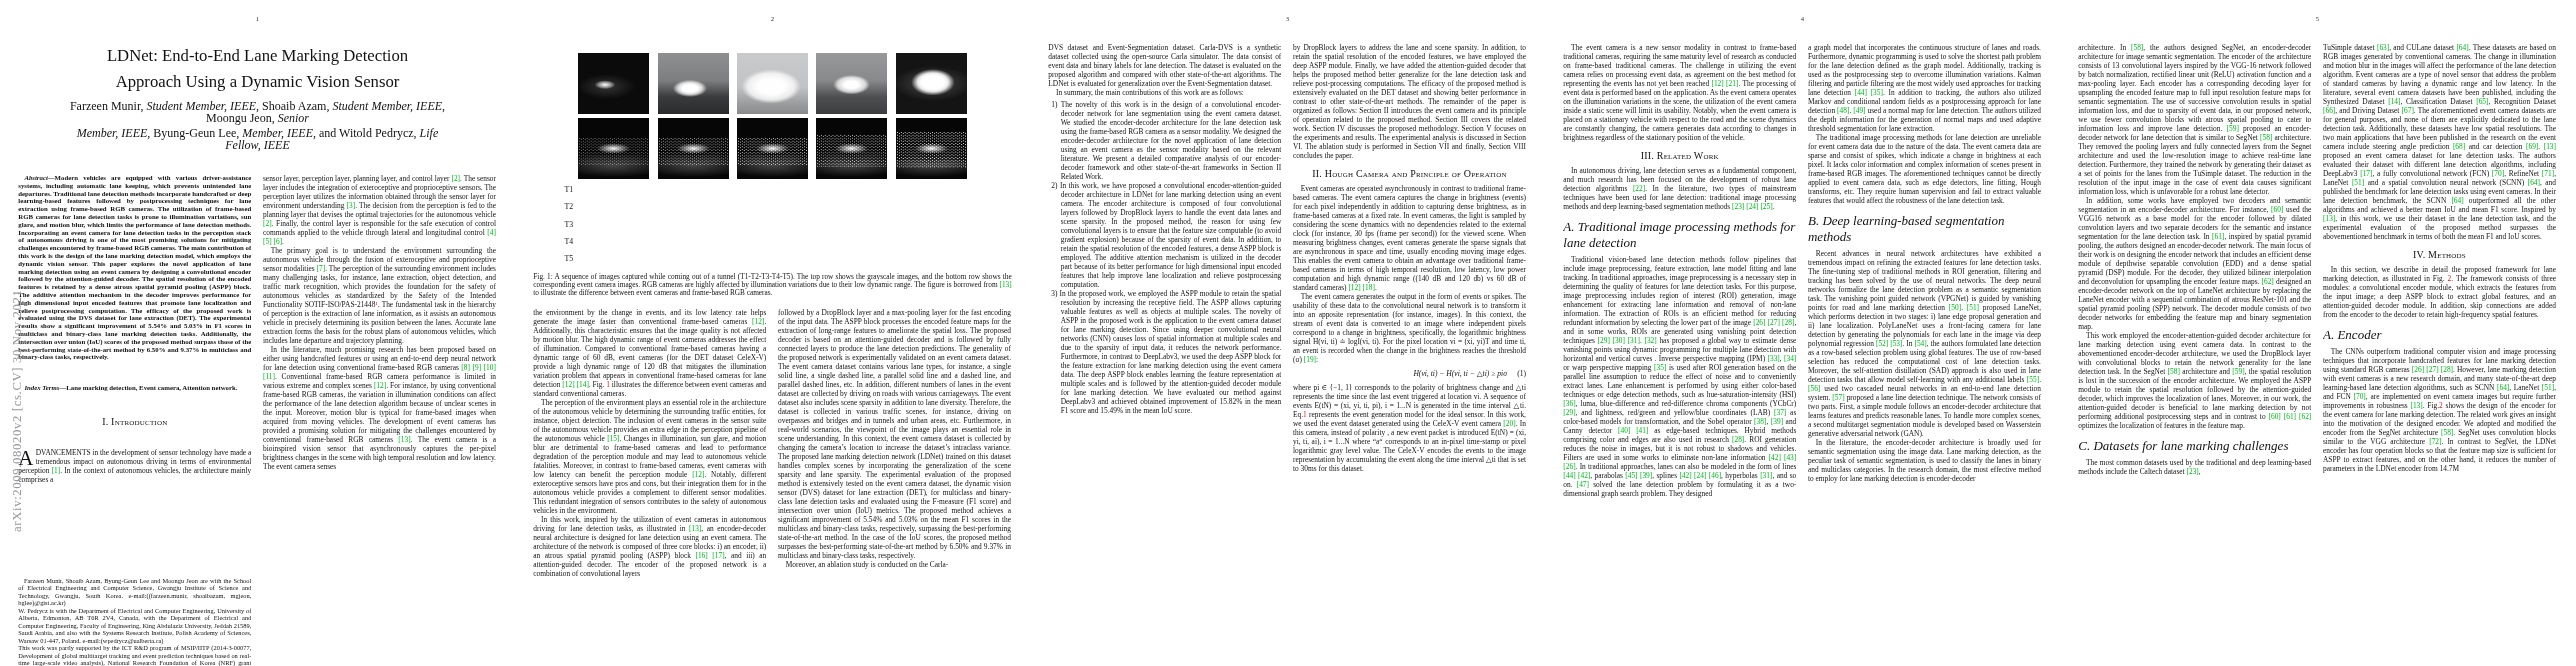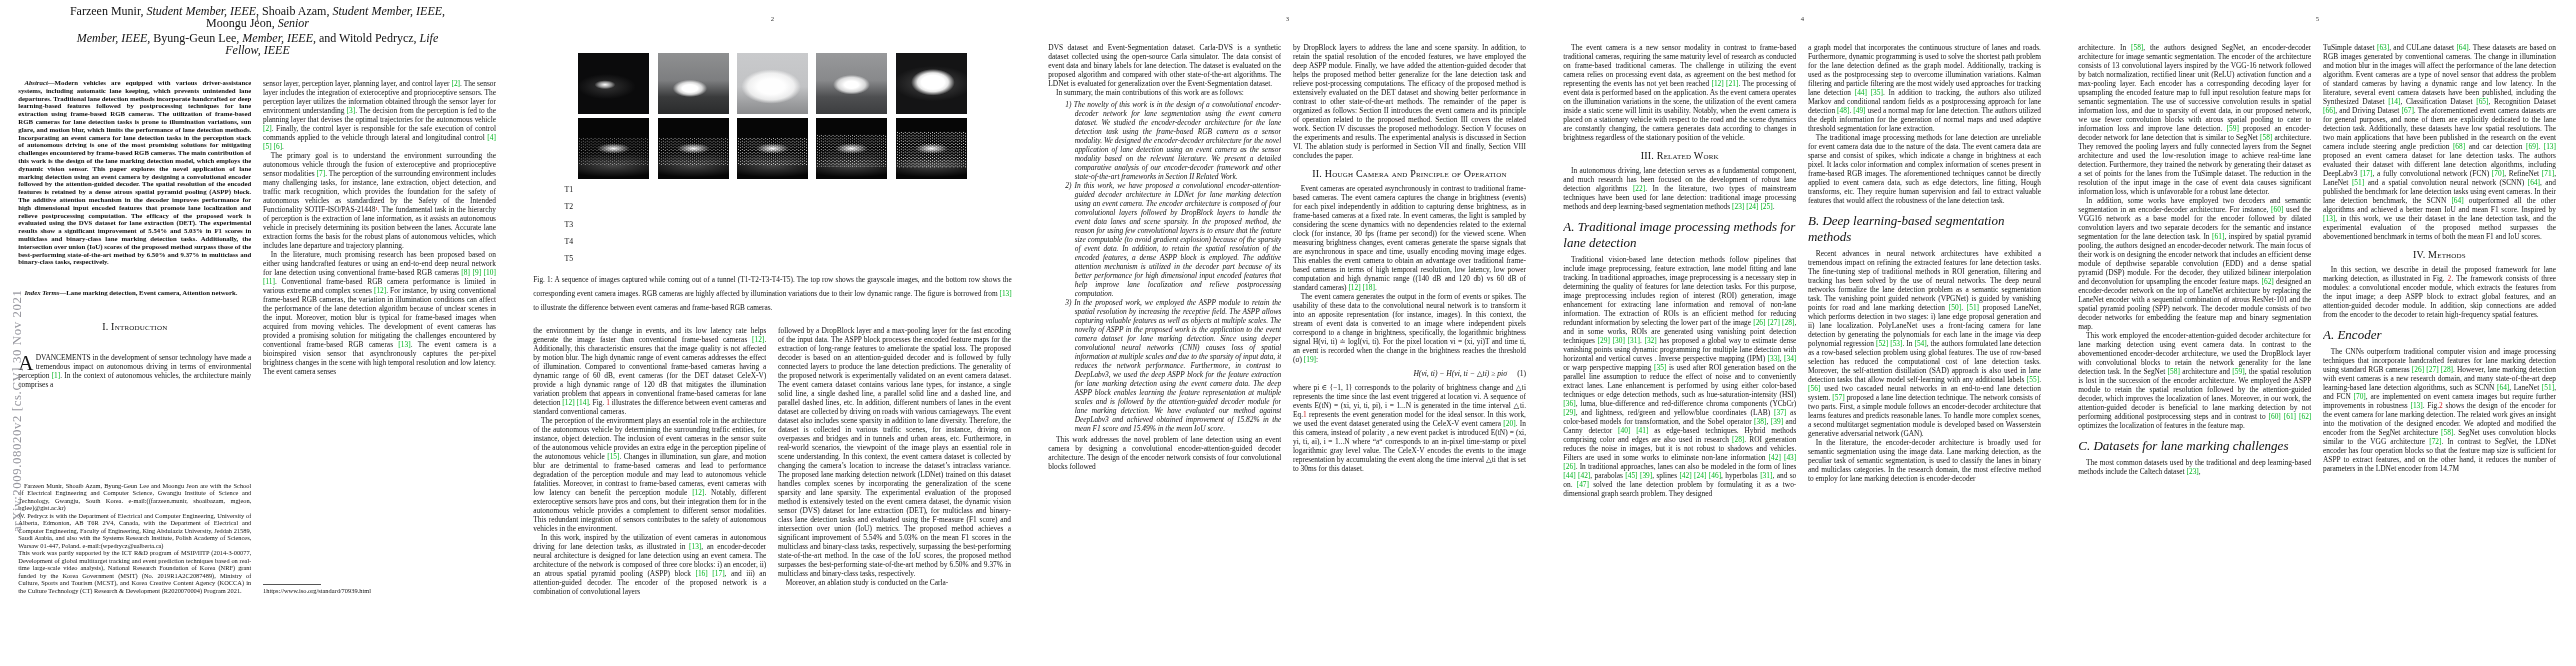--- a/index.html
+++ b/index.html
@@ -34,21 +34,21 @@
   .fn p{font-size:6.4px;line-height:7.5px;text-align:justify;text-indent:0;}
   .fn p:first-child{text-indent:5.6px;}
   .fn2{margin-top:3.3px;}
   .fnrule{width:58px;border-top:0.6px solid #555;margin-bottom:1.7px;}
   .fn2 p{font-size:6.4px;line-height:7.5px;}
   .cite{color:#00b41e;}
   .figref{color:#d02020;}
   .eqrow{display:flex;align-items:center;margin:5px 0;font-size:7.6px;}
   .eq{flex:1;text-align:right;font-style:italic;}
   .eqn{width:19px;text-align:right;}
-  .li{margin-left:17px;padding-left:9.4px;text-indent:-9.4px;font-style:italic;}
+  .li{margin-left:3px;padding-left:9.4px;text-indent:-9.4px;}
   
   .fig1{margin:53px 18.3px 0;}
   .tiles{display:flex;gap:8.3px;justify-content:center;margin-bottom:4.4px;}
   .tile{width:71px;height:61px;}
   .g1{background:radial-gradient(ellipse 14.5px 6.1px at 38% 52%,#fff,rgba(255,255,255,.45) 45%,transparent 72%),
        radial-gradient(ellipse 39px 16.7px at 40% 55%,rgba(130,130,130,.35),transparent 75%),#0b0b0c;}
   .g2{background:radial-gradient(ellipse 22px 11px at 45% 58%,#fff 35%,rgba(255,255,255,.75) 55%,transparent 78%),
        linear-gradient(180deg,#8f9091 0%,#7d7e80 45%,#3a3b3c 72%,#2a2b2c 100%);}
   .g3{background:radial-gradient(ellipse 33px 19px at 48% 55%,#fefefe 40%,rgba(250,250,250,.8) 70%,transparent 90%),
        linear-gradient(180deg,#c9cacc 0%,#c2c3c5 55%,#9d9ea0 82%,#8a8b8d 100%);}
@@ -63,30 +63,34 @@
   .ev::after{content:"";position:absolute;left:0;right:0;top:0;bottom:0;
       background:radial-gradient(ellipse 23px 7.2px at 50% 50%,rgba(255,255,255,.95),transparent 72%),
                  radial-gradient(ellipse 67px 14.5px at 50% 78%,rgba(255,255,255,.25),transparent 80%);}
   .ev1::before{opacity:.5;}
   .ev2::before{opacity:.7;}
   .ev3::before{opacity:.85;}
   .ev4::before{opacity:.8;top:26%;height:54%;}
   .ev5::before{opacity:.95;top:20%;height:62%;}
   .tlabels{display:flex;gap:8.3px;justify-content:center;margin-top:5.6px;flex-direction:column;}
   .tlabels p{width:71px;text-align:center;font-size:7.8px;line-height:9px;text-indent:0;}
-  .cap{display:block;font-size:7.3px;line-height:14px;text-align:justify;margin-top:10px;}
+  .cap{display:block;font-size:7.3px;line-height:8px;text-align:justify;margin-top:10px;}
 </style>
 </head>
 <body>
 
 <div class="paper">
 
   <section class="page">
     <div class="pageno">1</div>
     <div class="arxiv">arXiv:2009.08020v2  [cs.CV]  30 Nov 2021</div>
+    <h1 class="title">
+      <span>LDNet: End-to-End Lane Marking Detection</span><br>
+      <span>Approach Using a Dynamic Vision Sensor</span>
+    </h1>
     <div class="authors first"><span>Farzeen Munir, </span><span style="font-style: italic;">Student Member, IEEE</span><span>, Shoaib Azam, </span><span style="font-style: italic;">Student Member, IEEE</span><span>, Moongu Jeon, </span><span style="font-style: italic;">Senior</span></div>
     <div class="authors"><span style="font-style: italic;">Member, IEEE</span><span>, Byung-Geun Lee, </span><span style="font-style: italic;">Member, IEEE</span><span>, and Witold Pedrycz, </span><span style="font-style: italic;">Life Fellow, IEEE</span></div>
     <div class="cols p1cols">
       <div class="col colflex">
         <p class="abs"><span class="lbl">Abstract</span><span>—Modern vehicles are equipped with various driver-assistance systems, including automatic lane keeping, which prevents unintended lane departures. Traditional lane detection methods incorporate handcrafted or deep learning-based features followed by postprocessing techniques for lane extraction using frame-based RGB cameras. The utilization of frame-based RGB cameras for lane detection tasks is prone to illumination variations, sun glare, and motion blur, which limits the performance of lane detection methods. Incorporating an event camera for lane detection tasks in the perception stack of autonomous driving is one of the most promising solutions for mitigating challenges encountered by frame-based RGB cameras. The main contribution of this work is the design of the lane marking detection model, which employs the dynamic vision sensor. This paper explores the novel application of lane marking detection using an event camera by designing a convolutional encoder followed by the attention-guided decoder. The spatial resolution of the encoded features is retained by a dense atrous spatial pyramid pooling (ASPP) block. The additive attention mechanism in the decoder improves performance for high dimensional input encoded features that promote lane localization and relieve postprocessing computation. The efficacy of the proposed work is evaluated using the DVS dataset for lane extraction (DET). The experimental results show a significant improvement of 5.54% and 5.03% in F1 scores in multiclass and binary-class lane marking detection tasks. Additionally, the intersection over union (IoU) scores of the proposed method surpass those of the best-performing state-of-the-art method by 6.50% and 9.37% in multiclass and binary-class tasks, respectively.</span></p>
         <p class="abs idx"><span class="lbl">Index Terms</span><span>—Lane marking detection, Event camera, Attention network.</span></p>
         <h2 class="sec">I. Introduction</h2>
         <p class="body" style="text-indent:0"><span class="dropcap">A</span><span>DVANCEMENTS in the development of sensor technology have made a tremendous impact on autonomous driving in terms of environmental perception <span class="cite">[1]</span>. In the context of autonomous vehicles, the architecture mainly comprises a</span></p>
         <div class="spacer"></div>
         <div class="fn">
@@ -159,23 +163,20 @@
       <div class="col">
         <div class="cont">
             <p class="body">DVS dataset and Event-Segmentation dataset. Carla-DVS is a synthetic dataset collected using the open-source Carla simulator. The data consist of event data and binary labels for lane detection. The dataset is evaluated on the proposed algorithm and compared with other state-of-the-art algorithms. The LDNet is evaluated for generalization over the Event-Segmentation dataset.</p>
             <p class="body">In summary, the main contributions of this work are as follows:</p>
           </div>
         <div style="margin-top:3.3px">
             <p class="body li">1) The novelty of this work is in the design of a convolutional encoder-decoder network for lane segmentation using the event camera dataset. We studied the encoder-decoder architecture for the lane detection task using the frame-based RGB camera as a sensor modality. We designed the encoder-decoder architecture for the novel application of lane detection using an event camera as the sensor modality based on the relevant literature. We present a detailed comparative analysis of our encoder-decoder framework and other state-of-the-art frameworks in Section II Related Work.</p>
             <p class="body li">2) In this work, we have proposed a convolutional encoder-attention-guided decoder architecture in LDNet for lane marking detection using an event camera. The encoder architecture is composed of four convolutional layers followed by DropBlock layers to handle the event data lanes and scene sparsity. In the proposed method, the reason for using few convolutional layers is to ensure that the feature size computable (to avoid gradient explosion) because of the sparsity of event data. In addition, to retain the spatial resolution of the encoded features, a dense ASPP block is employed. The additive attention mechanism is utilized in the decoder part because of its better performance for high dimensional input encoded features that help improve lane localization and relieve postprocessing computation.</p>
             <p class="body li">3) In the proposed work, we employed the ASPP module to retain the spatial resolution by increasing the receptive field. The ASPP allows capturing valuable features as well as objects at multiple scales. The novelty of ASPP in the proposed work is the application to the event camera dataset for lane marking detection. Since using deeper convolutional neural networks (CNN) causes loss of spatial information at multiple scales and due to the sparsity of input data, it reduces the network performance. Furthermore, in contrast to DeepLabv3, we used the deep ASPP block for the feature extraction for lane marking detection using the event camera data. The deep ASPP block enables learning the feature representation at multiple scales and is followed by the attention-guided decoder module for lane marking detection. We have evaluated our method against DeepLabv3 and achieved obtained improvement of 15.82% in the mean F1 score and 15.49% in the mean IoU score.</p>
           </div>
-        <div style="margin-top:2.2px">
-            <p class="body">This work addresses the novel problem of lane detection using an event camera by designing a convolutional encoder-attention-guided decoder architecture. The design of the encoder network consists of four convolutional blocks followed</p>
-          </div>
       </div>
       <div class="col">
         <div class="cont">
             <p class="body">by DropBlock layers to address the lane and scene sparsity. In addition, to retain the spatial resolution of the encoded features, we have employed the deep ASPP module. Finally, we have added the attention-guided decoder that helps the proposed method better generalize for the lane detection task and relieve post-processing computations. The efficacy of the proposed method is extensively evaluated on the DET dataset and showing better performance in contrast to other state-of-the-art methods. The remainder of the paper is organized as follows: Section II introduces the event camera and its principle of operation related to the proposed method. Section III covers the related work. Section IV discusses the proposed methodology. Section V focuses on the experiments and results. The experimental analysis is discussed in Section VI. The ablation study is performed in Section VII and finally, Section VIII concludes the paper.</p>
           </div>
         <h2 class="sec">II. Hough Camera and Principle of Operation</h2>
         <div>
             <p class="body">Event cameras are operated asynchronously in contrast to traditional frame-based cameras. The event camera captures the change in brightness (events) for each pixel independently in addition to capturing dense brightness, as in frame-based cameras at a fixed rate. In event cameras, the light is sampled by considering the scene dynamics with no dependencies related to the external clock (for instance, 30 fps (frame per second)) for the viewed scene. When measuring brightness changes, event cameras generate the sparse signals that are asynchronous in space and time, usually encoding moving image edges. This enables the event camera to obtain an advantage over traditional frame-based cameras in terms of high temporal resolution, low latency, low power computation and high dynamic range ((140 dB and 120 db) vs 60 dB of standard cameras) <span class="cite">[12]</span> <span class="cite">[18]</span>.</p>
             <p class="body">The event camera generates the output in the form of events or spikes. The usability of these data to the convolutional neural network is to transform it into an apposite representation (for instance, images). In this context, the stream of event data is converted to an image where independent pixels correspond to a change in brightness, specifically, the logarithmic brightness signal H(vi, ti) ≐ logI(vi, ti). For the pixel location vi = (xi, yi)T and time ti, an event is recorded when the change in the brightness reaches the threshold (σ) <span class="cite">[19]</span>:</p>
           </div>

